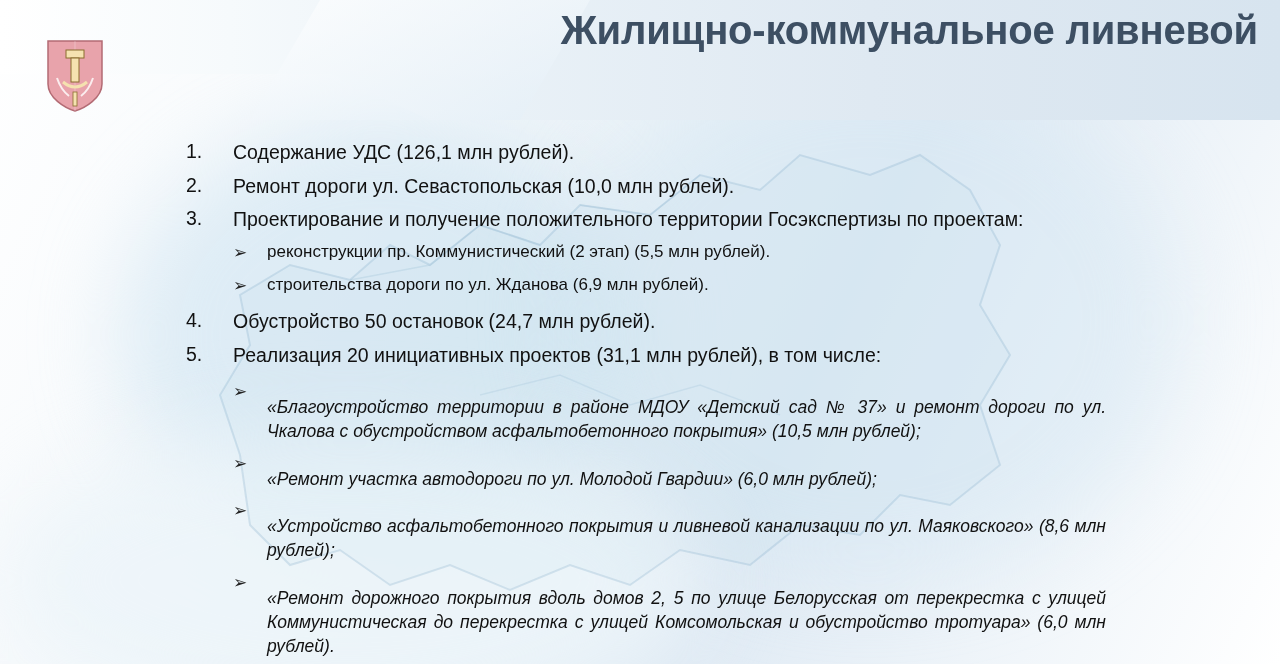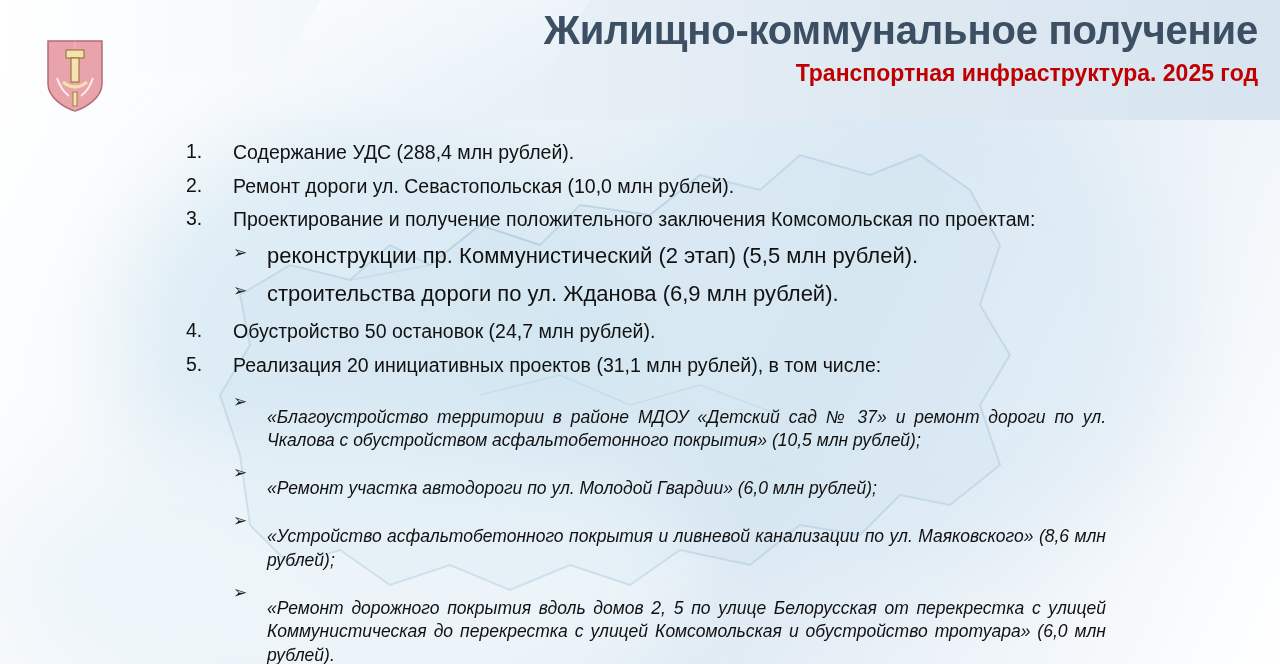--- a/index.html
+++ b/index.html
@@ -136,21 +136,21 @@
   }
   .lvl2 .bullet {
     width: 34px;
     flex: 0 0 34px;
     font-size: 17px;
     color: #222;
     line-height: 1.45;
   }
   .lvl2 .txt {
     flex: 1;
-    font-size: 22px;
+    font-size: 17px;
     color: #111;
     line-height: 1.34;
   }
   .lvl2.italic .txt {
     font-style: italic;
     font-size: 17.5px;
     line-height: 1.36;
     text-align: justify;
     text-align-last: left;
     margin-top: 16px;
@@ -186,42 +186,41 @@
     <path d="M3 3 H57 V46 C57 60 40 70 30 73 C20 70 3 60 3 46 Z" fill="#e8a3ab" stroke="#b36b74" stroke-width="1.5"></path>
     <path d="M30 3 V73" stroke="#ffffff" stroke-width="0.8" opacity="0.35"></path>
     <rect x="21" y="12" width="18" height="8" fill="#f5e2b0" stroke="#8a6d2f" stroke-width="1"></rect>
     <rect x="26" y="20" width="8" height="24" fill="#f5e2b0" stroke="#8a6d2f" stroke-width="1"></rect>
     <path d="M18 44 Q30 54 42 44" fill="none" stroke="#f5e2b0" stroke-width="3"></path>
     <path d="M12 40 Q16 52 24 58" fill="none" stroke="#ffffff" stroke-width="2" opacity="0.8"></path>
     <path d="M48 40 Q44 52 36 58" fill="none" stroke="#ffffff" stroke-width="2" opacity="0.8"></path>
     <rect x="28" y="54" width="4" height="14" fill="#f5e2b0" stroke="#8a6d2f" stroke-width="0.8"></rect>
   </svg>
 
-  <div class="title-main">Жилищно-коммунальное получение</div>
-  <div class="title-sub">Транспортная инфраструктура. 2025 год</div>
+  <div class="title-main">Жилищно-коммунальное ливневой</div>
 
   <div class="content">
 
     <div class="lvl1">
       <div class="num">1.</div>
-      <div class="txt">Содержание УДС  (288,4 млн рублей).</div>
+      <div class="txt">Содержание УДС  (126,1 млн рублей).</div>
     </div>
 
     <div class="spacer-sm"></div>
 
     <div class="lvl1">
       <div class="num">2.</div>
       <div class="txt">Ремонт дороги ул. Севастопольская (10,0 млн рублей).</div>
     </div>
 
     <div class="spacer-sm"></div>
 
     <div class="lvl1 just">
       <div class="num">3.</div>
-      <div class="txt">Проектирование и получение положительного заключения Комсомольская по проектам:</div>
+      <div class="txt">Проектирование и получение положительного территории Госэкспертизы по проектам:</div>
     </div>
 
     <div class="spacer-sm"></div>
 
     <div class="lvl2">
       <div class="bullet">➢</div>
       <div class="txt">реконструкции пр. Коммунистический (2 этап) (5,5 млн рублей).</div>
     </div>
 
     <div class="spacer-sm"></div>

